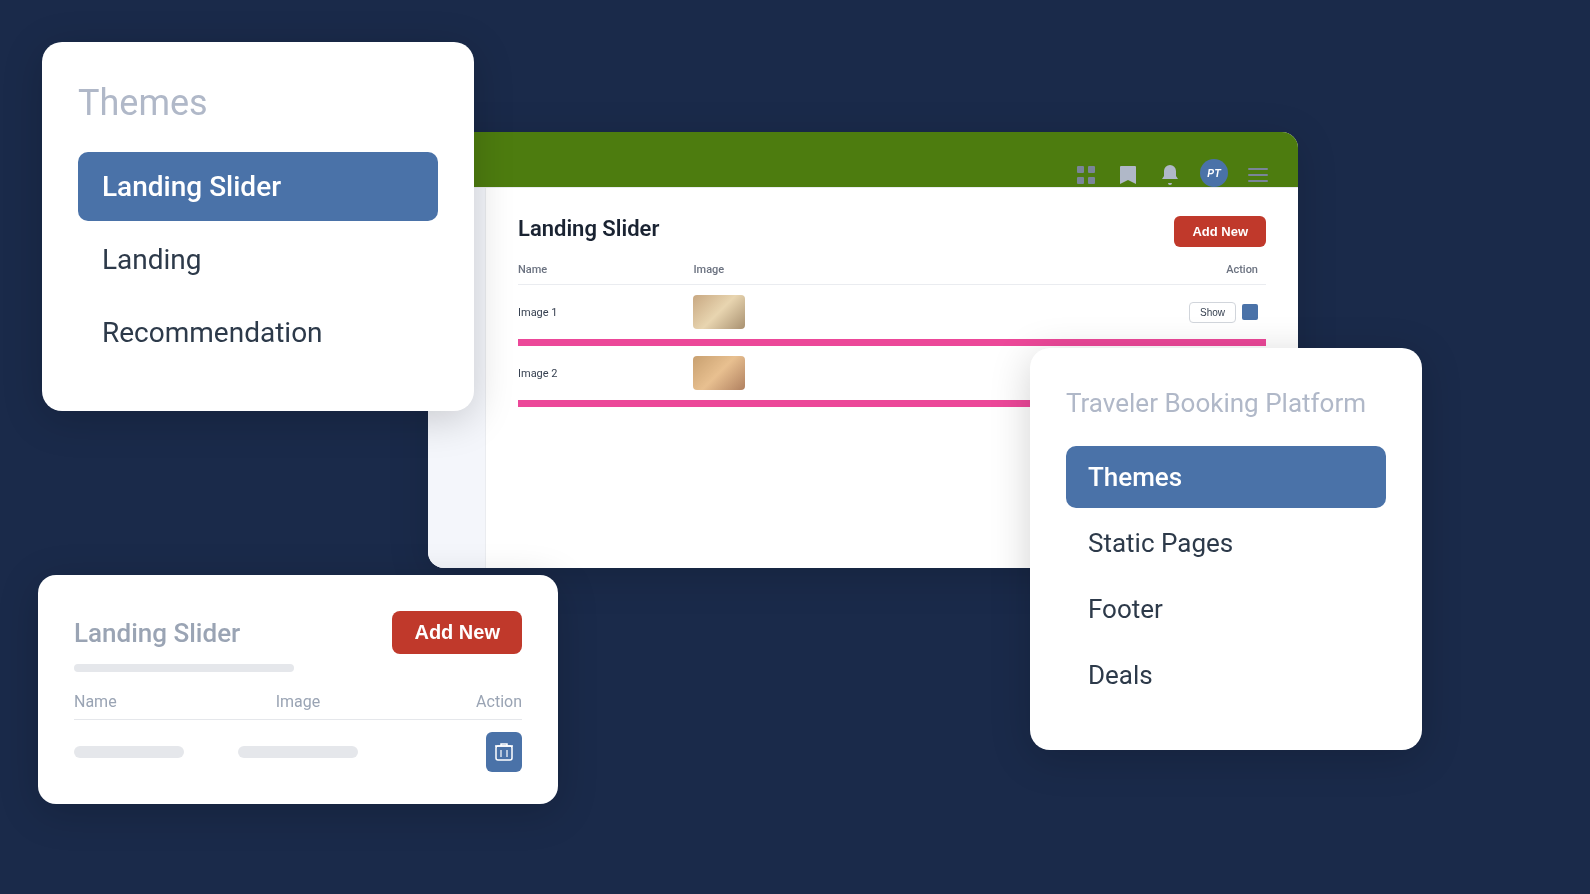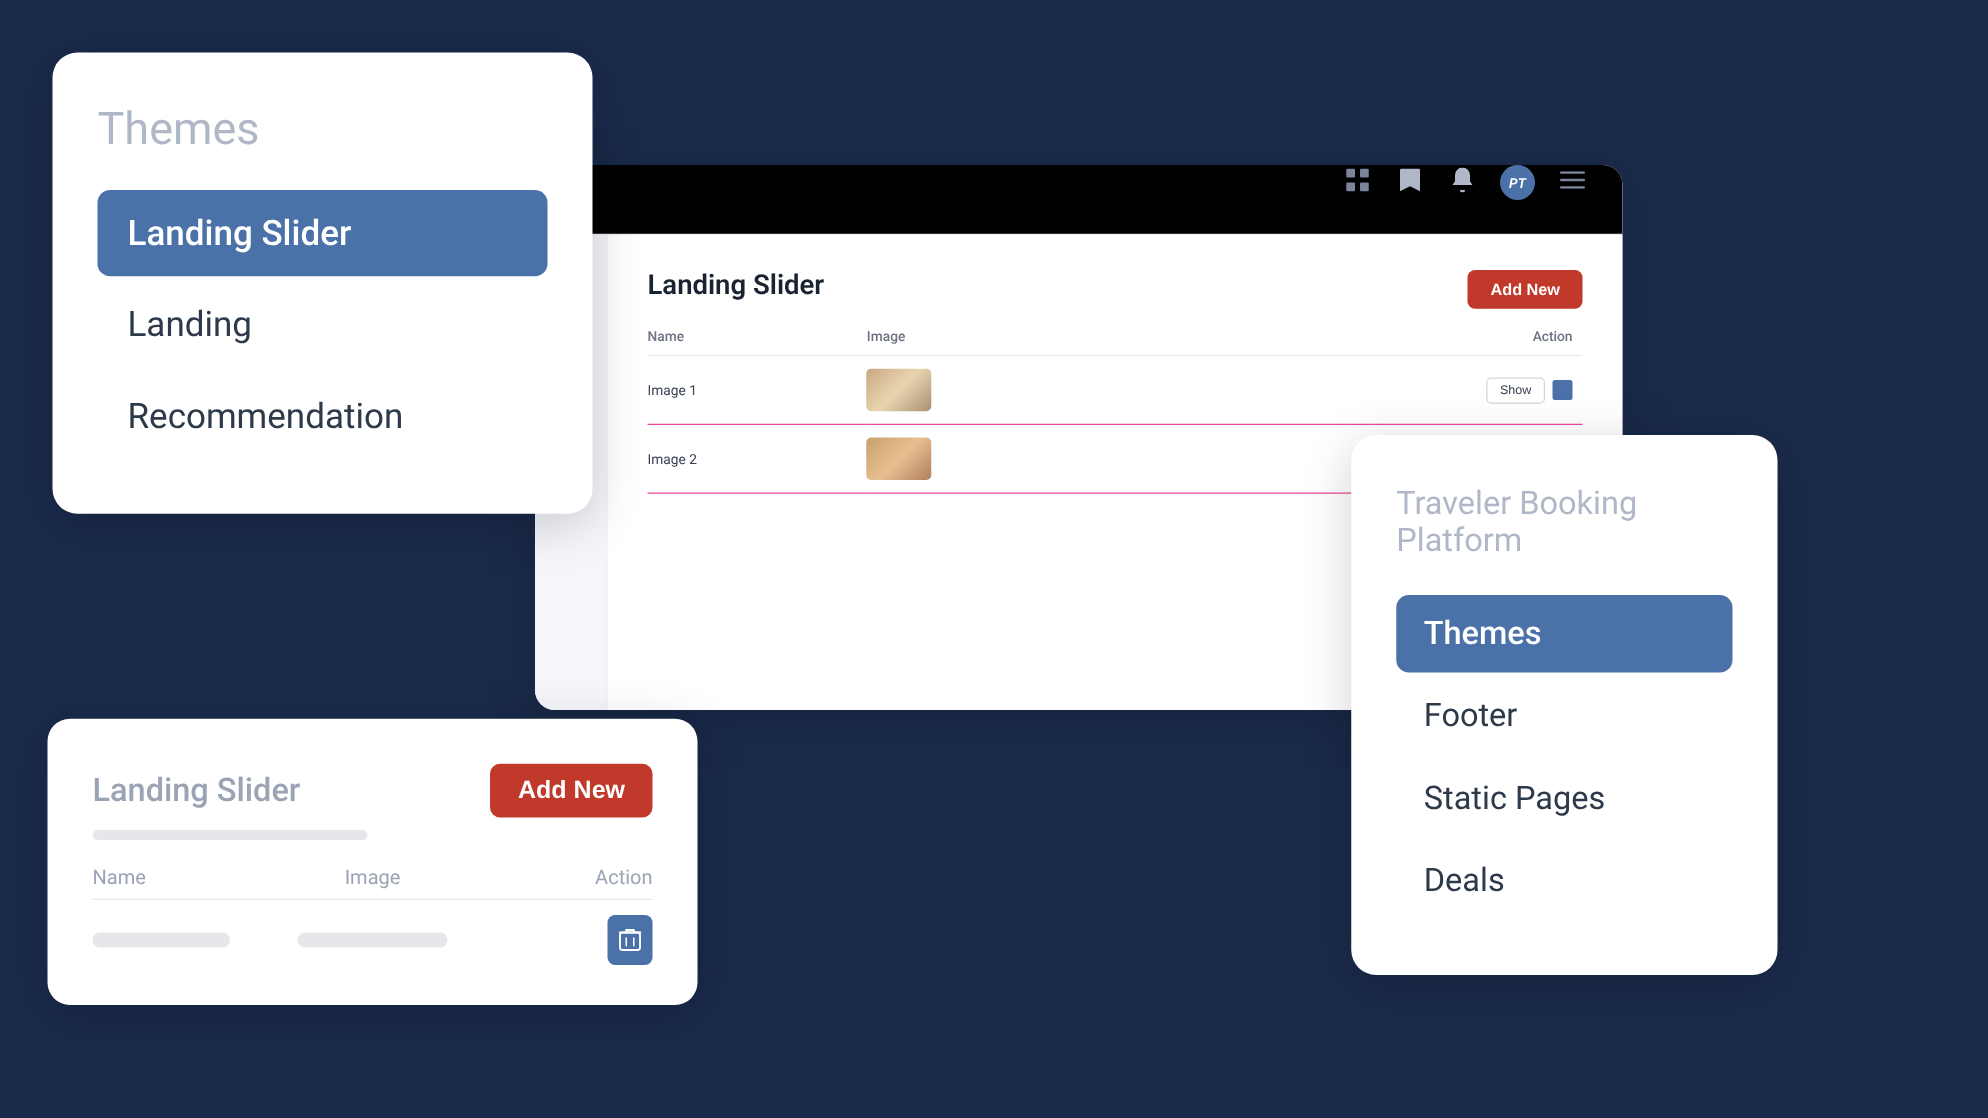--- a/index.html
+++ b/index.html
@@ -51,24 +51,24 @@
       top: 132px;
       left: 428px;
       width: 870px;
       background: #f4f6fb;
       border-radius: 16px;
       box-shadow: 0 8px 40px rgba(0,0,0,0.15);
       z-index: 2;
       overflow: hidden;
     }
     .main-card .topbar {
-      background: #000000;
+      background: #4d7c0f;
       height: 56px;
       display: flex;
-      align-items: flex-start;
+      align-items: flex-end;
       justify-content: flex-end;
       padding: 0 28px;
       gap: 18px;
       border-bottom: 1px solid #eaecf0;
       font-style: italic;
     }
     .topbar-icon {
       width: 24px;
       height: 24px;
       display: flex;
@@ -158,21 +158,21 @@
       color: #6b7280;
       font-weight: 500;
       padding: 8px 0;
       border-bottom: 1px solid #eaecf0;
     }
     .data-table th.action-col { text-align: right; padding-right: 8px; }
     .data-table td {
       padding: 10px 0;
       font-size: 11px;
       color: #374151;
-      border-bottom: 1px solid #ec4899;
+      border-bottom: 7px solid #ec4899;
       vertical-align: middle;
     }
     .img-thumb {
       width: 52px;
       height: 34px;
       border-radius: 4px;
       overflow: hidden;
       display: flex;
       align-items: center;
       justify-content: center;
@@ -301,21 +301,21 @@
       cursor: pointer;
       color: white;
       font-size: 18px;
     }
 
     
     .right-card {
       position: absolute;
       top: 348px;
       right: 168px;
-      width: 341px;
+      width: 392px;
       background: #ffffff;
       border-radius: 20px;
       padding: 40px 36px;
       box-shadow: 0 8px 40px rgba(0,0,0,0.18);
       z-index: 3;
     }
     .right-card .platform-title {
       font-size: 26px;
       color: #b0b8c8;
       font-weight: 400;
@@ -479,16 +479,16 @@
           <line x1="12" y1="8" x2="12" y2="15" stroke="white" stroke-width="1.2"></line>
         </svg>
       </div>
     </div>
   </div>
 </div>
 
 <div class="right-card">
   <div class="platform-title">Traveler Booking Platform</div>
   <div class="right-menu-item active">Themes</div>
+  <div class="right-menu-item">Static Pages</div>
   <div class="right-menu-item">Footer</div>
-  <div class="right-menu-item">Static Pages</div>
   <div class="right-menu-item">Deals</div>
 </div>
 
 </body></html>

